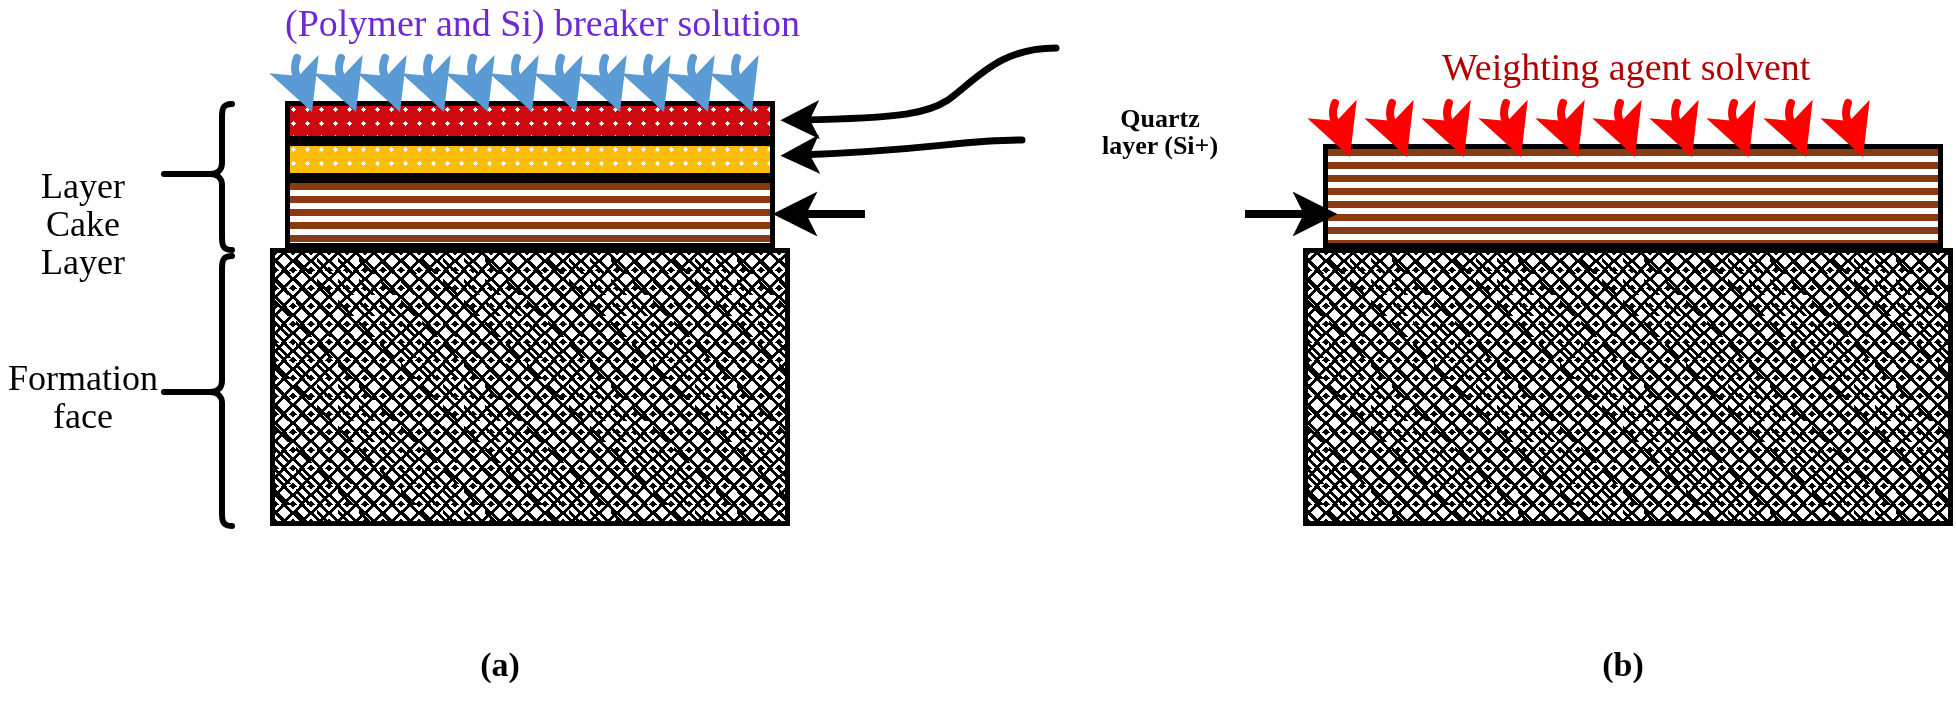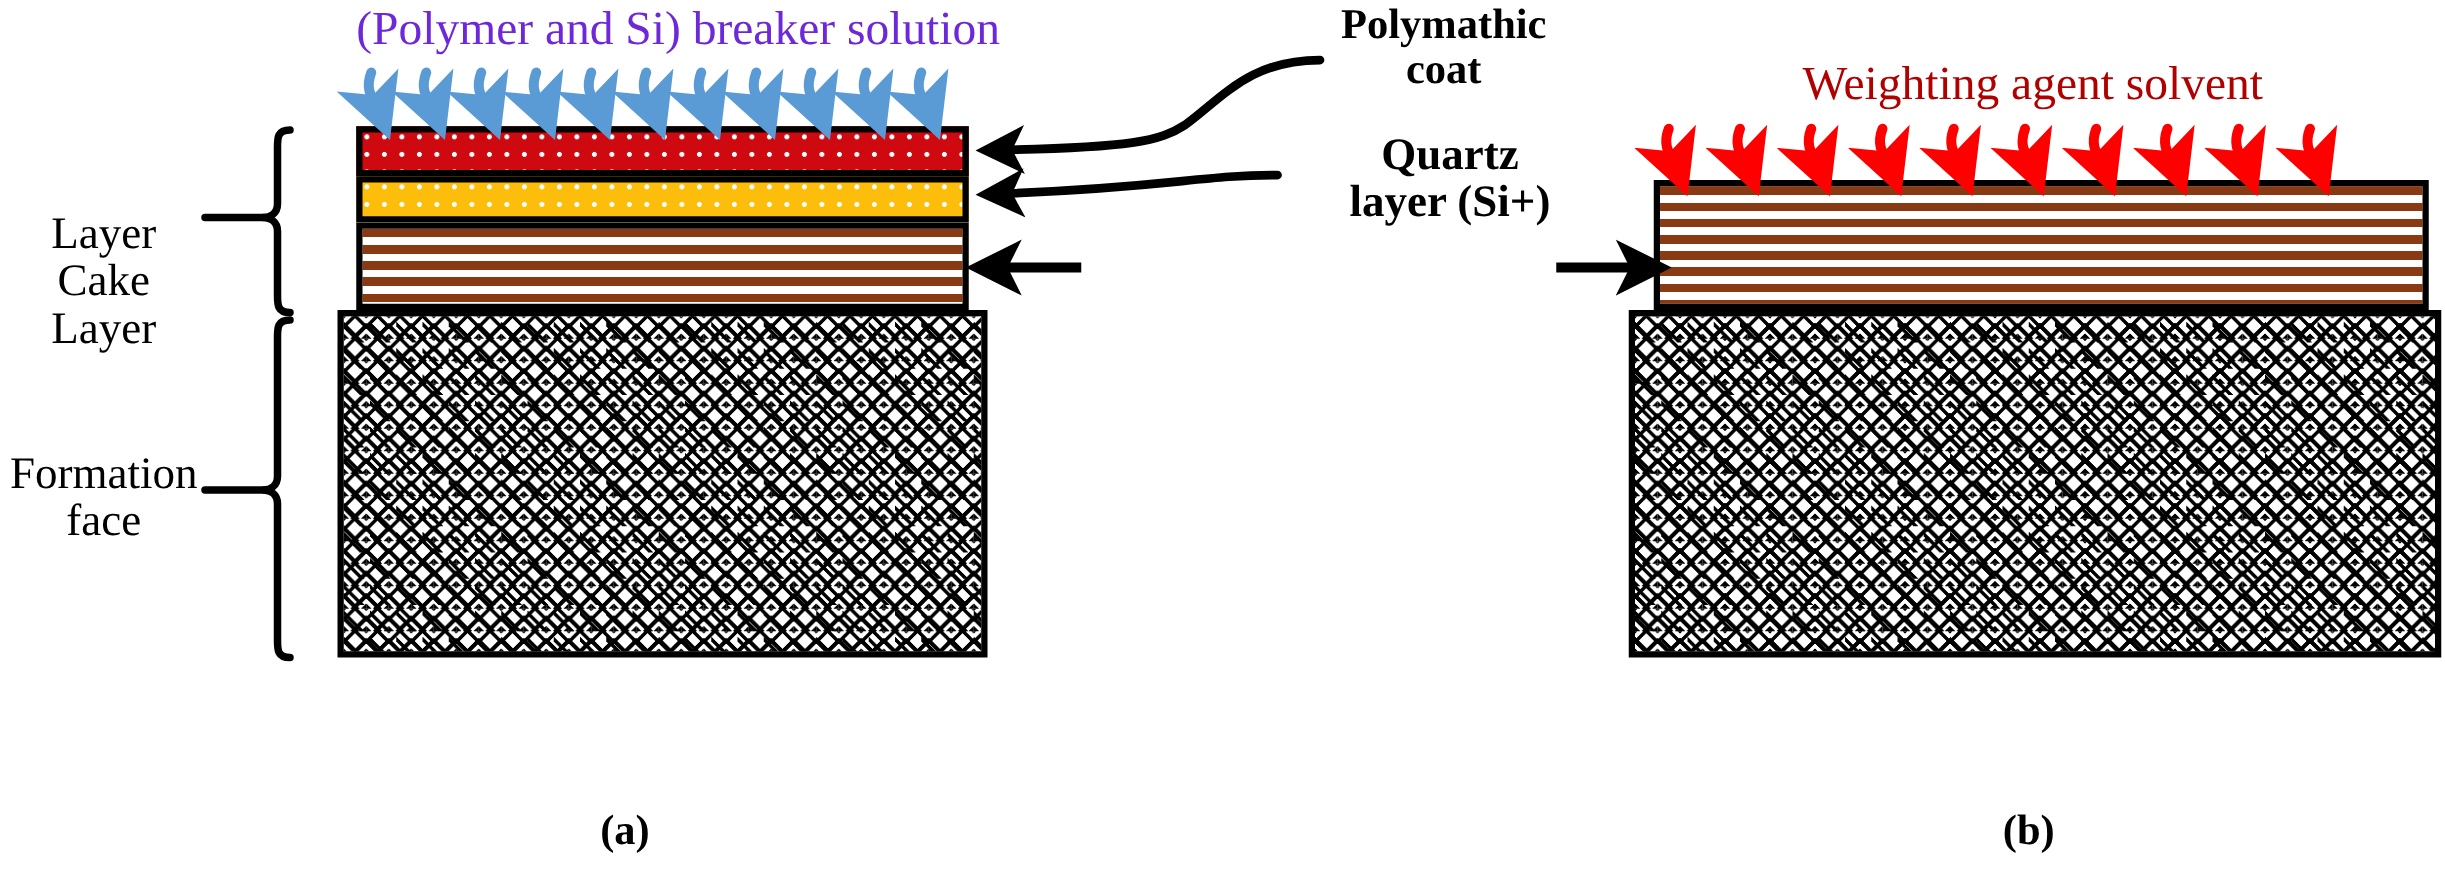--- a/index.html
+++ b/index.html
@@ -150,24 +150,22 @@
 
     <path d="M1056,48 C1000,48 978,78 948,100 C928,113 905,118 800,120" fill="none" stroke="#000000" stroke-width="7" stroke-linecap="round" marker-end="url(#blkhead)"></path>
     <path d="M1022,140 C960,140 935,150 800,155" fill="none" stroke="#000000" stroke-width="7" stroke-linecap="round" marker-end="url(#blkhead)"></path>
 
     <path d="M865,214 L795,214" fill="none" stroke="#000000" stroke-width="8" stroke-linecap="butt" marker-end="url(#blkhead)"></path>
     <path d="M1245,214 L1315,214" fill="none" stroke="#000000" stroke-width="8" stroke-linecap="butt" marker-end="url(#blkhead)"></path>
   </svg>
 
   <div class="lbl lbl-blue" style="left:285px; top:4px; font-size:38px;">(Polymer and Si) breaker solution</div>
 
-  <div class="lbl lbl-bold center" style="left:1040px; top:2px; width:230px; font-size:34px;">Polymathic
-coat</div>
 
-  <div class="lbl lbl-bold center" style="left:1035px; top:105px; width:250px; font-size:36px;">Quartz
+  <div class="lbl lbl-bold center" style="left:1035px; top:105px; width:250px; font-size:26px;">Quartz
 layer (Si+)</div>
 
 
   <div class="lbl center" style="left:0px; top:168px; width:166px; font-size:36px;">Layer Cake
 Layer</div>
 
   <div class="lbl center" style="left:0px; top:360px; width:166px; font-size:36px;">Formation
 face</div>
 
   <div class="lbl lbl-red" style="left:1442px; top:48px; font-size:38px;">Weighting agent solvent</div>

